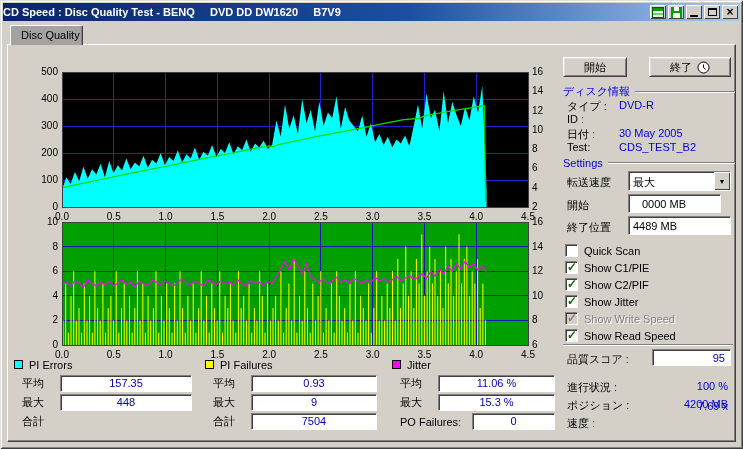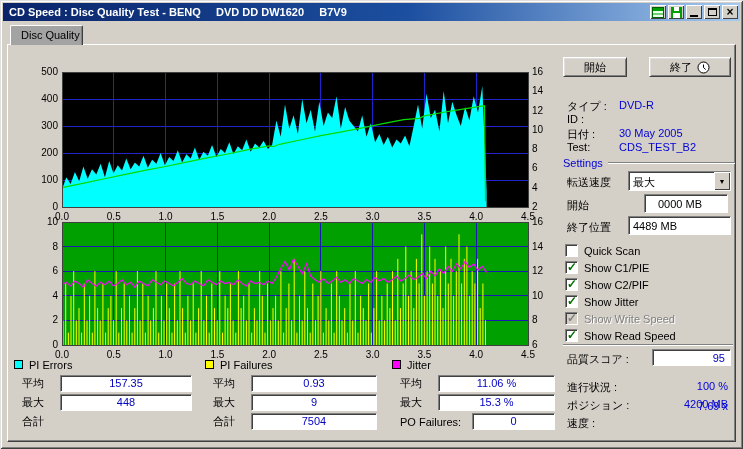--- a/index.html
+++ b/index.html
@@ -6,21 +6,21 @@
   *{box-sizing:border-box;}
   .window{
     position:relative;width:743px;height:449px;background:#d4d0c8;
     font-family:"Liberation Sans",sans-serif;font-size:11px;color:#000;
     box-shadow:inset 1px 1px 0 #dfdfdf,inset -1px -1px 0 #404040,inset 2px 2px 0 #ffffff,inset -2px -2px 0 #808080;
     overflow:hidden;
   }
   .titlebar{
     position:absolute;left:3px;top:3px;right:3px;height:18px;
     background:linear-gradient(90deg,#0a246a 0%,#1c4fa0 55%,#a6caf0 100%);
-    display:flex;align-items:center;padding-left:6px;
+    display:flex;align-items:center;
   }
   .title{color:#fff;font-weight:bold;font-size:11px;white-space:pre;overflow:hidden;}
   .tb-buttons{margin-left:auto;display:flex;align-items:center;padding-right:2px;gap:2px;}
   .tb-btn{
     width:16px;height:14px;background:#d4d0c8;display:flex;align-items:center;justify-content:center;
     box-shadow:inset 1px 1px 0 #ffffff,inset -1px -1px 0 #404040;cursor:default;
   }
   .glyph-min{width:8px;height:2px;background:#000;margin-top:7px;}
   .glyph-max{width:9px;height:8px;border:1px solid #000;border-top:2px solid #000;}
   .glyph-close{font-size:12px;font-weight:bold;line-height:10px;}
@@ -427,20 +427,24 @@
     <span>開始</span>
   </button>
   <button class="btn" style="left:649px;top:57px;width:82px;height:20px;">
     <span>終了</span>
     <svg width="13" height="13">
         <circle cx="6.5" cy="6.5" r="5.5" fill="#ffffff" stroke="#000000"></circle>
         <path d="M6.5 3.5v3l2.2 2" stroke="#000000" fill="none"></path>
       </svg>
   </button>
 
+  <div class="sechead" style="top:84px;">
+    <span class="sectitle">ディスク情報</span>
+    <span class="secline"></span>
+  </div>
   <div class="inforow" style="top:99px;">
     <span class="ilabel">タイプ :</span>
     <span class="ivalue">DVD-R</span>
   </div>
   <div class="inforow" style="top:113px;">
     <span class="ilabel">ID :</span>
     <span class="ivalue"></span>
   </div>
   <div class="inforow" style="top:127px;">
     <span class="ilabel">日付 :</span>
@@ -456,21 +460,21 @@
     <span class="secline"></span>
   </div>
 
   <span class="plabel" style="left:567px;top:175px;">転送速度</span>
   <div class="combo" style="left:628px;top:171px;width:103px;">
     <span class="val">最大</span>
     <span class="drop">▼</span>
   </div>
 
   <span class="plabel" style="left:567px;top:198px;">開始</span>
-  <div class="field" style="left:644px;top:194px;width:84px;padding-left:13px;">0000 MB</div>
+  <div class="field" style="left:628px;top:194px;width:93px;padding-left:13px;">0000 MB</div>
 
   <span class="plabel" style="left:567px;top:220px;">終了位置</span>
   <div class="field" style="left:628px;top:216px;width:103px;">4489 MB</div>
 
   <div class="cblist">
     <div class="cbrow" id="cbrow0">
       <span class="cb"></span>
       <span class="cbl">Quick Scan</span>
     </div>
     <div class="cbrow" id="cbrow1">

